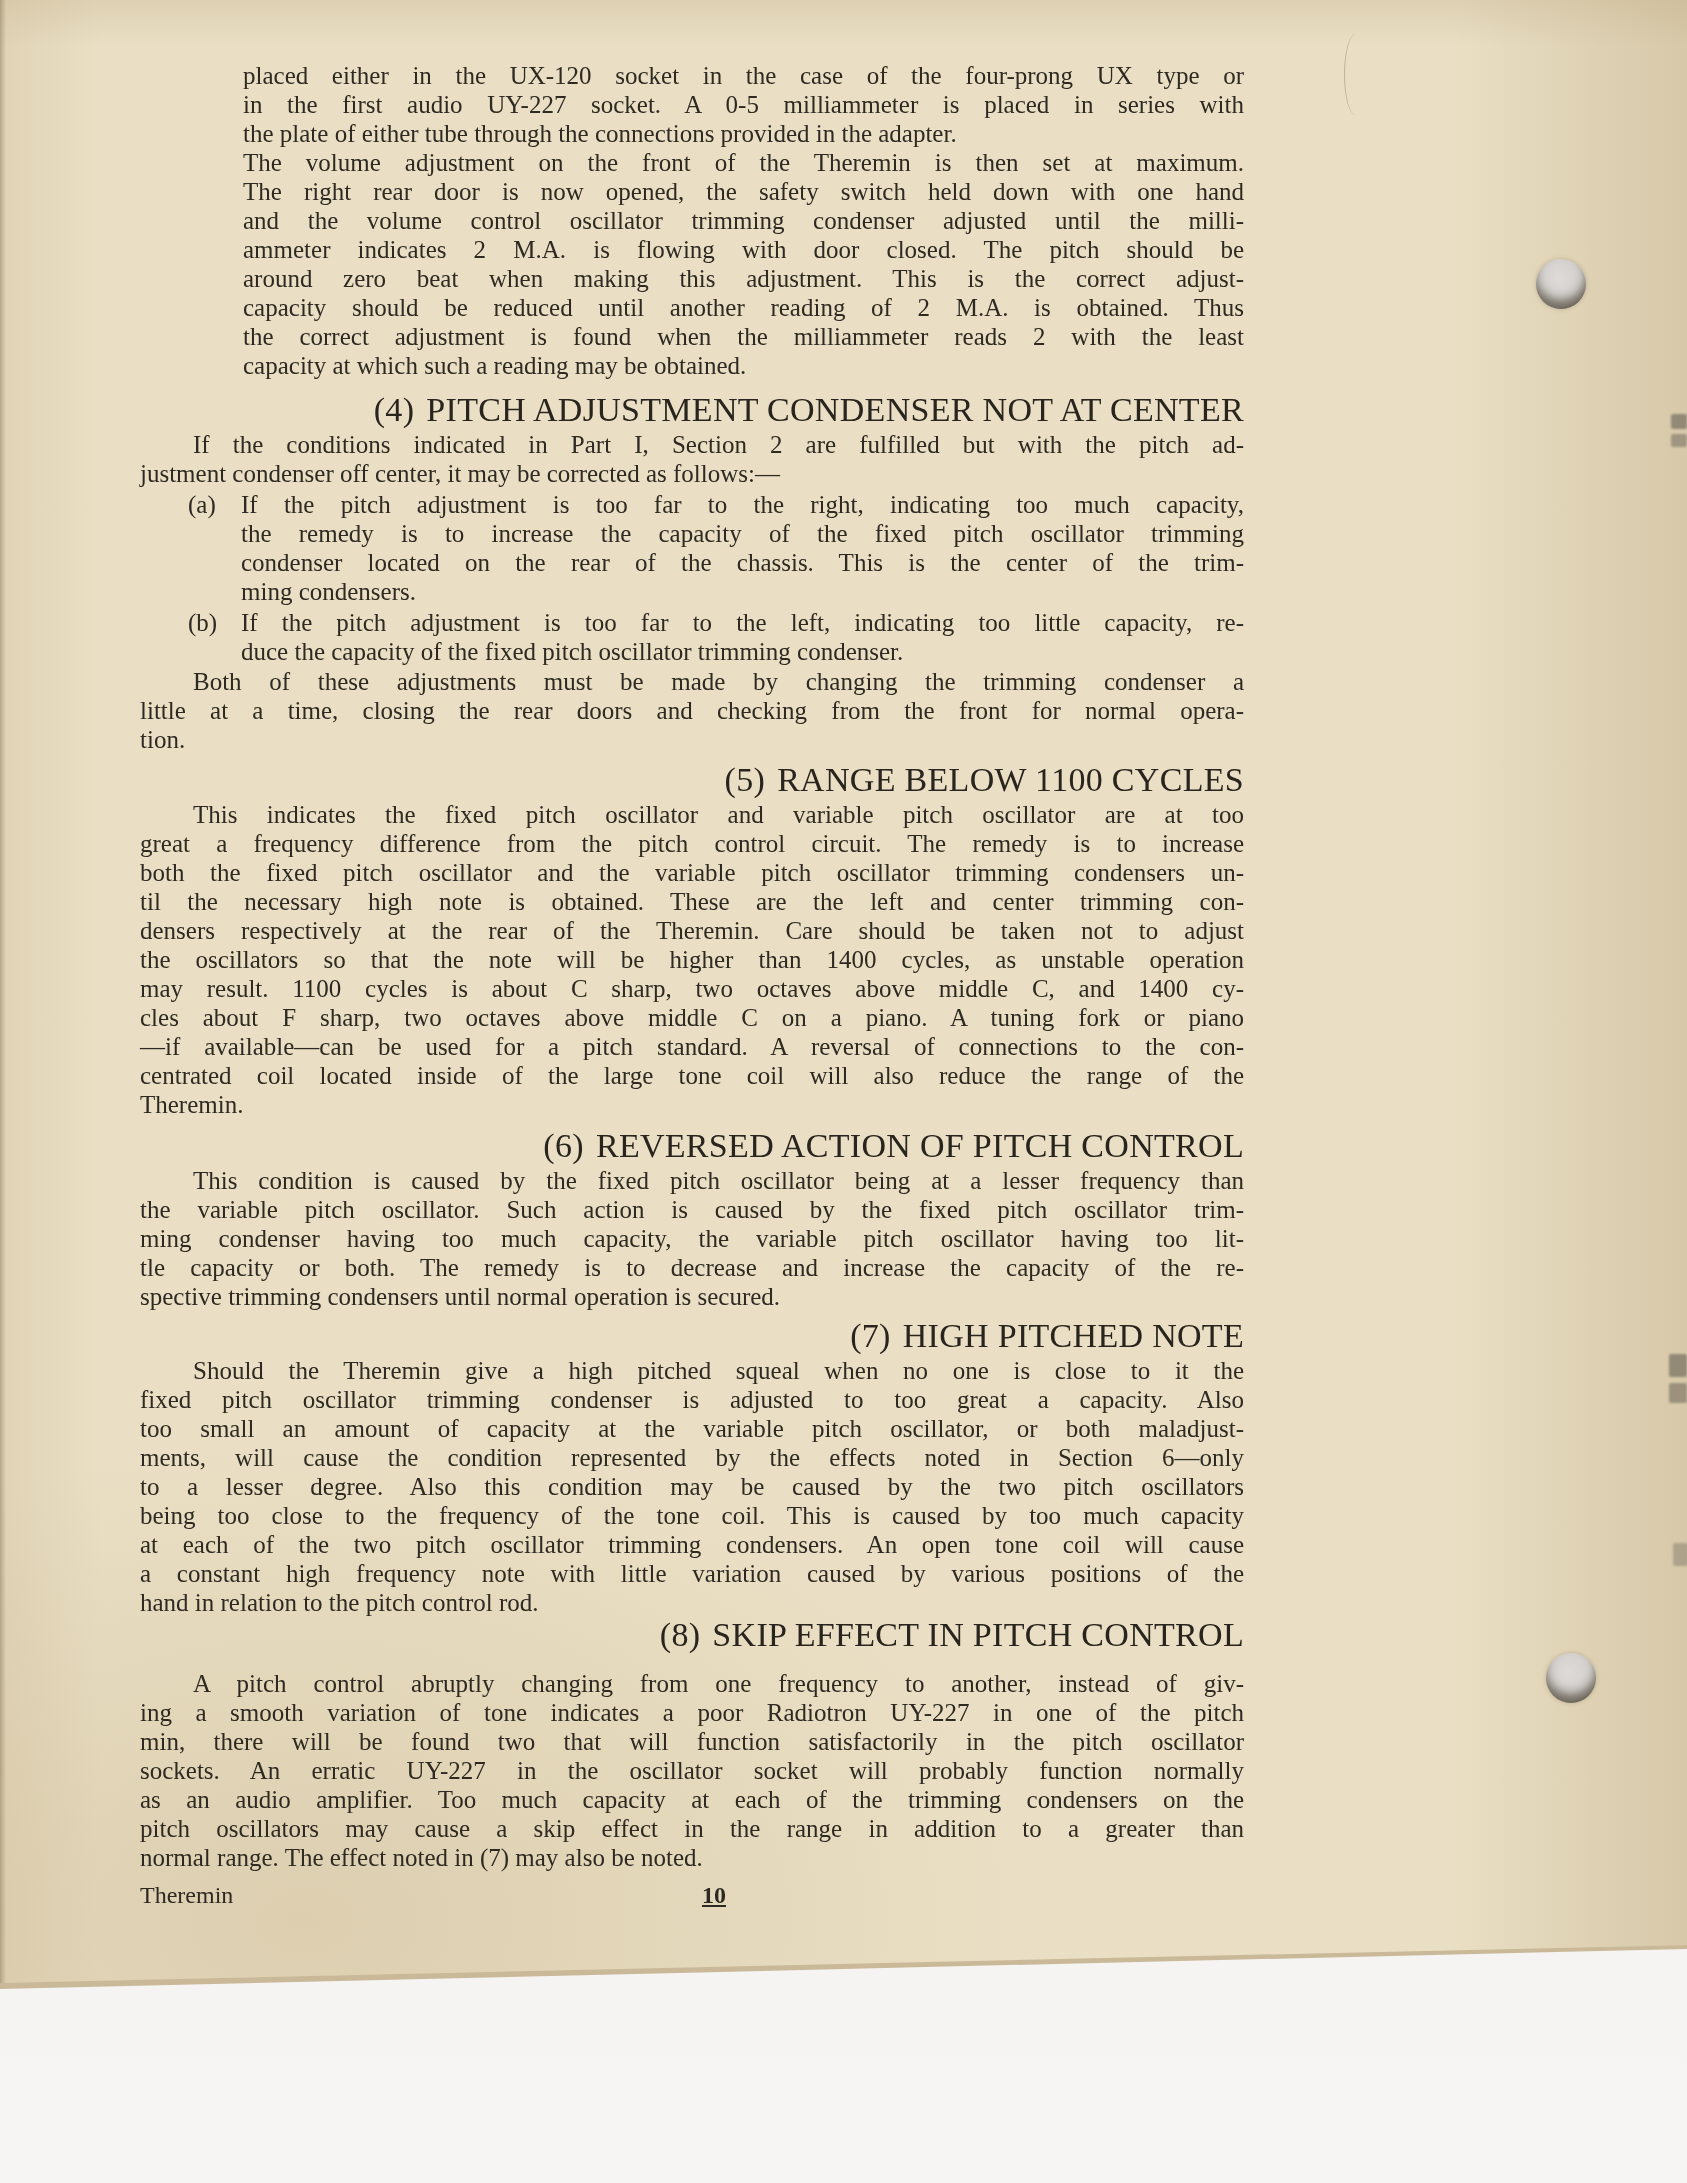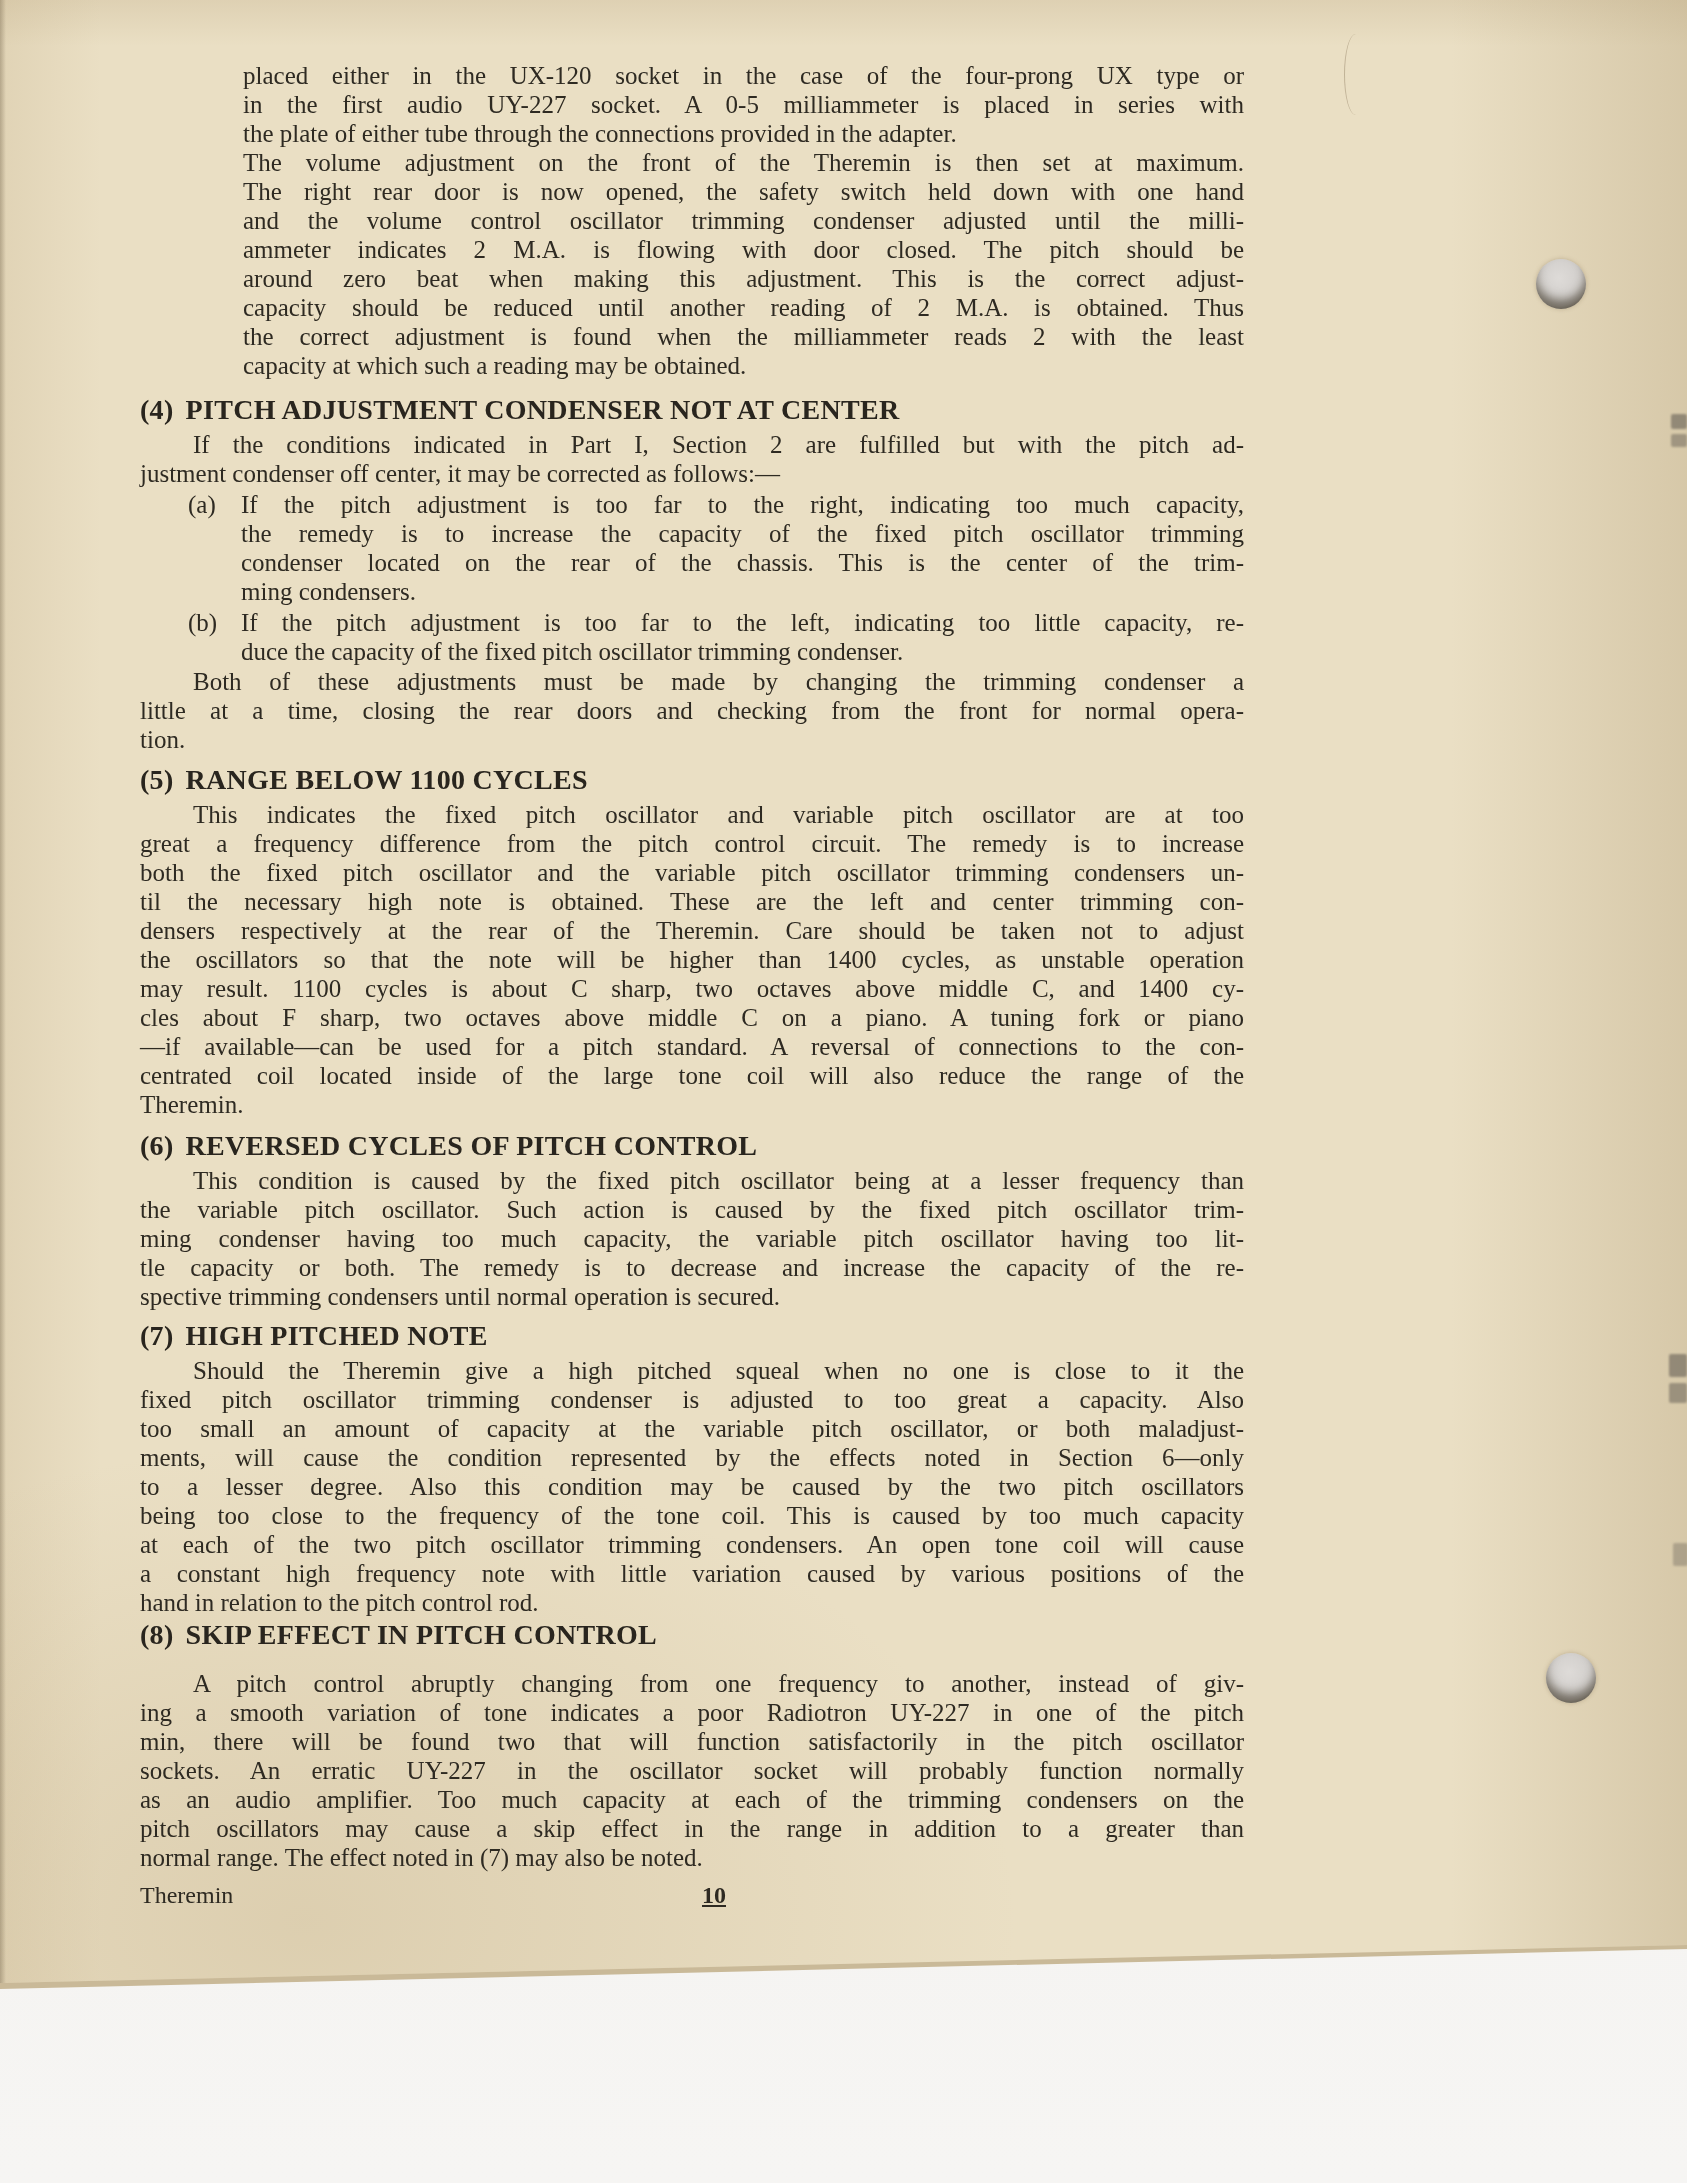--- a/index.html
+++ b/index.html
@@ -61,23 +61,23 @@
     text-align:justify;text-align-last:justify;text-justify:inter-word;
     white-space:normal;
   }
   .line.end{text-align-last:left;}
   .block.continuation{margin-left:103px;width:1001px;}
   #blk-intro{margin-top:61px;}
   .paragraph.indent .line:first-child{text-indent:53px;}
   .list-item{position:relative;padding-left:101px;}
   .list-item .item-label{position:absolute;left:48px;top:0;}
   .heading{
-    font-weight:bold;font-size:28px;line-height:34px;
+    font-weight:normal;font-size:34px;line-height:34px;
     letter-spacing:0.3px;color:#29251e;
-    text-align:left;
+    text-align:right;
   }
   .heading .h-num{margin-right:12px;}
   #blk-h4{margin-top:13.2px;}
   #blk-p4{margin-top:2.6px;}
   #blk-item-a{margin-top:2.6px;}
   #blk-item-b{margin-top:1.3px;}
   #blk-p4b{margin-top:1.3px;}
   #blk-h5{margin-top:9.3px;}
   #blk-p5{margin-top:2.6px;}
   #blk-h6{margin-top:10.6px;}
@@ -157,21 +157,21 @@
         <div class="line">both the fixed pitch oscillator and the variable pitch oscillator trimming condensers un-</div>
         <div class="line">til the necessary high note is obtained.  These are the left and center trimming con-</div>
         <div class="line">densers respectively at the rear of the Theremin.  Care should be taken not to adjust</div>
         <div class="line">the oscillators so that the note will be higher than 1400 cycles, as unstable operation</div>
         <div class="line">may result.  1100 cycles is about C sharp, two octaves above middle C, and 1400 cy-</div>
         <div class="line">cles about F sharp, two octaves above middle C on a piano.  A tuning fork or piano</div>
         <div class="line">—if available—can be used for a pitch standard.  A reversal of connections to the con-</div>
         <div class="line">centrated coil located inside of the large tone coil will also reduce the range of the</div>
         <div class="line end">Theremin.</div>
       </div>
-      <div id="blk-h6" class="heading"><span class="h-num">(6)</span><span class="h-title">REVERSED CYCLES OF PITCH CONTROL</span></div>
+      <div id="blk-h6" class="heading"><span class="h-num">(6)</span><span class="h-title">REVERSED ACTION OF PITCH CONTROL</span></div>
       <div id="blk-p6" class="block paragraph indent">
         <div class="line">This condition is caused by the fixed pitch oscillator being at a lesser frequency than</div>
         <div class="line">the variable pitch oscillator.  Such action is caused by the fixed pitch oscillator trim-</div>
         <div class="line">ming condenser having too much capacity, the variable pitch oscillator having too lit-</div>
         <div class="line">tle capacity or both.  The remedy is to decrease and increase the capacity of the re-</div>
         <div class="line end">spective trimming condensers until normal operation is secured.</div>
       </div>
       <div id="blk-h7" class="heading"><span class="h-num">(7)</span><span class="h-title">HIGH PITCHED NOTE</span></div>
       <div id="blk-p7" class="block paragraph indent">
         <div class="line">Should the Theremin give a high pitched squeal when no one is close to it the</div>

